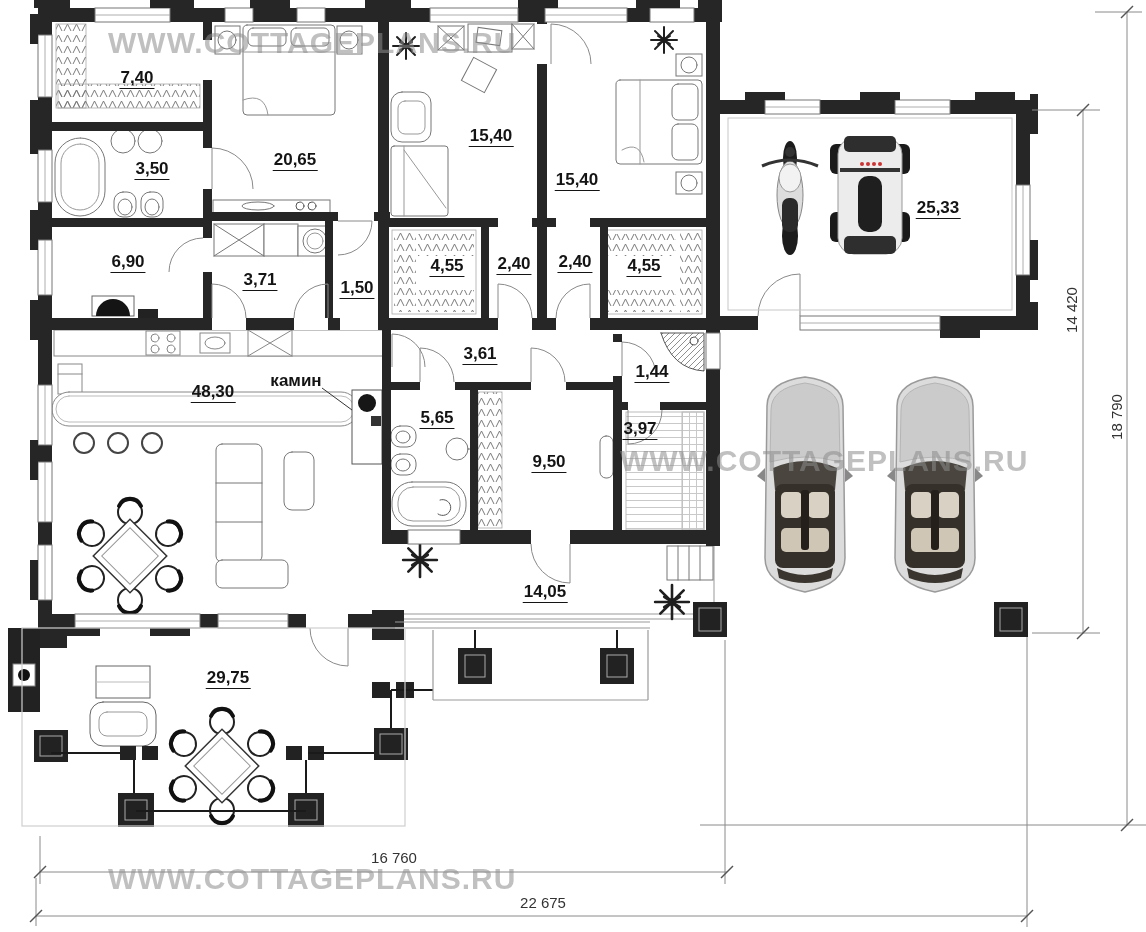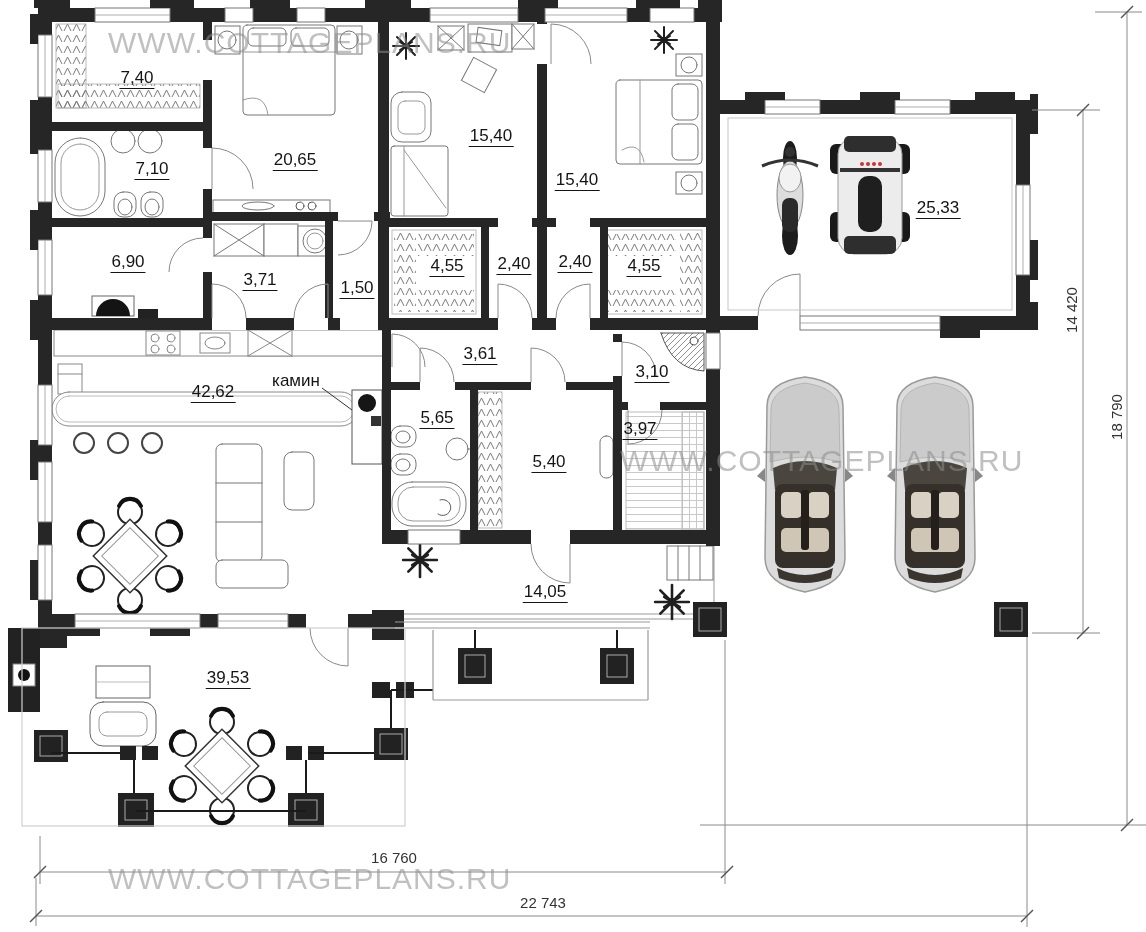--- a/index.html
+++ b/index.html
@@ -1,25 +1,25 @@
 <!DOCTYPE html>
 <html><head>
 <meta charset="utf-8">
 <style>
   html,body{margin:0;padding:0;background:#fff;}
   .stage{position:relative;width:1146px;height:932px;background:#fff;overflow:hidden;
          font-family:"Liberation Sans",sans-serif;}
   .stage svg{position:absolute;left:0;top:0;}
   .rl{position:absolute;transform:translate(-50%,-50%);font-size:17px;color:#141414;
-      line-height:1;white-space:nowrap;border-bottom:1.2px solid #141414;padding:0 1px 2px;}
+      line-height:1;white-space:nowrap;border-bottom:1.2px solid #141414;padding:0 1px 2px;font-weight:bold;}
   .plain{border-bottom:none;padding:0;}
   .dim{position:absolute;transform:translate(-50%,-50%);font-size:15px;color:#333;
        white-space:nowrap;line-height:1;}
   .dimv{transform:translate(-50%,-50%) rotate(-90deg);}
-  .wm{position:absolute;font-weight:normal;font-size:30px;letter-spacing:1px;
+  .wm{position:absolute;font-weight:bold;font-size:30px;letter-spacing:1px;
       color:rgba(140,140,140,0.55);white-space:nowrap;line-height:1;}
 </style>
 </head>
 <body>
 
 <div class="stage">
 
 <svg width="1146" height="932" viewBox="0 0 1146 932">
   <defs>
     <pattern id="hang" width="9" height="11" patternUnits="userSpaceOnUse">
@@ -522,44 +522,44 @@
           <line x1="1121" y1="831" x2="1133" y2="819"></line>
       <line x1="34" y1="878" x2="46" y2="866"></line>
           <line x1="721" y1="878" x2="733" y2="866"></line>
       <line x1="30" y1="922" x2="42" y2="910"></line>
           <line x1="1021" y1="922" x2="1033" y2="910"></line>
     </g>
   </g>
 </svg>
 
 <div class="rl" style="left:137px;top:79px">7,40</div>
-<div class="rl" style="left:152px;top:170px">7,10</div>
+<div class="rl" style="left:152px;top:170px">3,50</div>
 <div class="rl" style="left:295px;top:161px">20,65</div>
 <div class="rl" style="left:491px;top:137px">15,40</div>
 <div class="rl" style="left:577px;top:181px">15,40</div>
 <div class="rl" style="left:938px;top:209px">25,33</div>
 <div class="rl" style="left:128px;top:263px">6,90</div>
 <div class="rl" style="left:260px;top:281px">3,71</div>
 <div class="rl" style="left:357px;top:289px">1,50</div>
 <div class="rl" style="left:447px;top:267px">4,55</div>
 <div class="rl" style="left:514px;top:265px">2,40</div>
 <div class="rl" style="left:575px;top:263px">2,40</div>
 <div class="rl" style="left:644px;top:267px">4,55</div>
 <div class="rl" style="left:480px;top:355px">3,61</div>
-<div class="rl" style="left:652px;top:373px">3,10</div>
-<div class="rl" style="left:213px;top:393px">42,62</div>
+<div class="rl" style="left:652px;top:373px">1,44</div>
+<div class="rl" style="left:213px;top:393px">48,30</div>
 <div class="rl plain" style="left:296px;top:380px">камин</div>
 <div class="rl" style="left:437px;top:419px">5,65</div>
-<div class="rl" style="left:549px;top:463px">5,40</div>
+<div class="rl" style="left:549px;top:463px">9,50</div>
 <div class="rl" style="left:640px;top:430px">3,97</div>
 <div class="rl" style="left:545px;top:593px">14,05</div>
-<div class="rl" style="left:228px;top:679px">39,53</div>
+<div class="rl" style="left:228px;top:679px">29,75</div>
 
 <div class="dim dimv" style="left:1071px;top:310px">14 420</div>
 <div class="dim dimv" style="left:1116px;top:417px">18 790</div>
 <div class="dim" style="left:394px;top:857px">16 760</div>
-<div class="dim" style="left:543px;top:902px">22 743</div>
+<div class="dim" style="left:543px;top:902px">22 675</div>
 
 <div class="wm" style="left:108px;top:28px">WWW.COTTAGEPLANS.RU</div>
 <div class="wm" style="left:620px;top:446px">WWW.COTTAGEPLANS.RU</div>
 <div class="wm" style="left:108px;top:864px">WWW.COTTAGEPLANS.RU</div>
 
 </div>
 
 </body></html>

